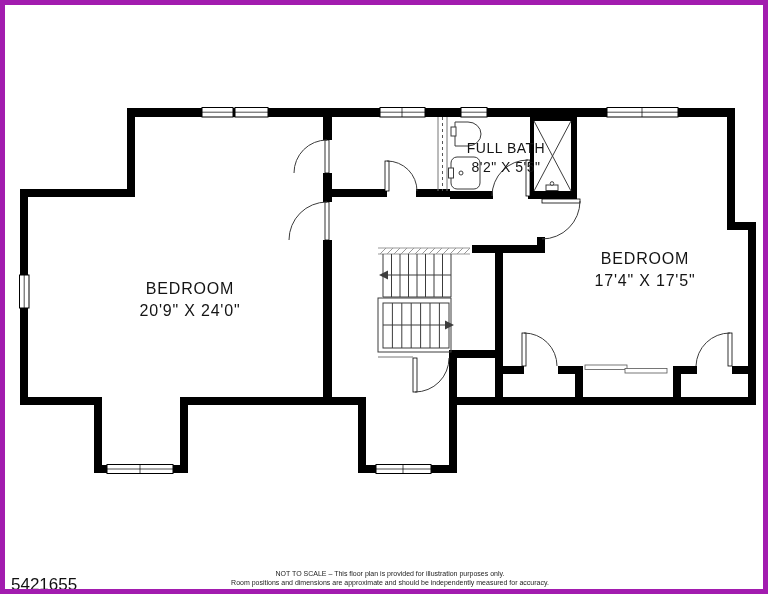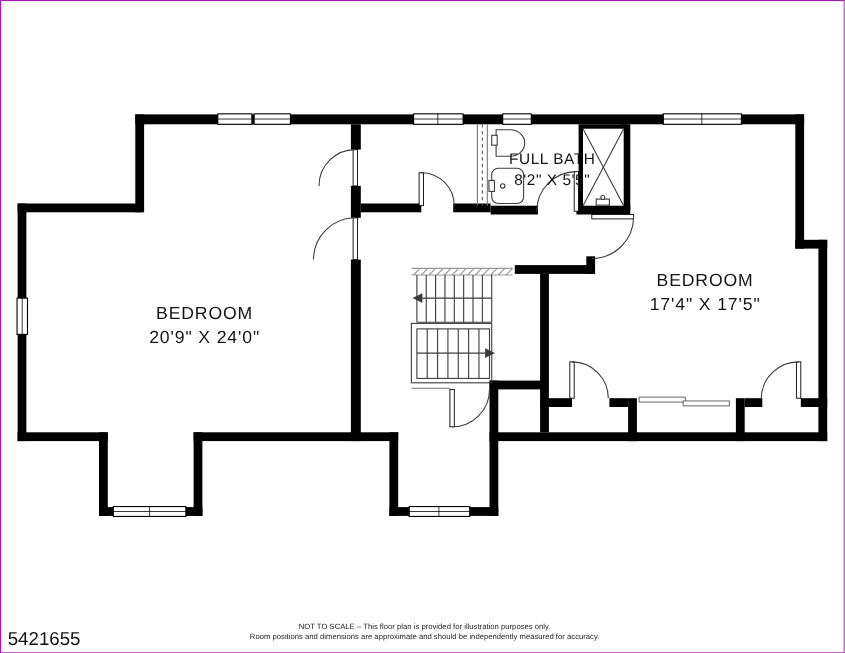--- a/index.html
+++ b/index.html
@@ -1,18 +1,18 @@
 <!DOCTYPE html>
 <html><head>
 <meta charset="utf-8">
 <style>
   html,body{margin:0;padding:0;background:#fff;}
   .page{
     position:relative;width:768px;height:594px;background:#ffffff;
-    border:1px solid #a21caf;box-sizing:border-box;overflow:hidden;
+    border:5px solid #a21caf;box-sizing:border-box;overflow:hidden;
     font-family:"Liberation Sans",sans-serif;
   }
   svg{display:block;}
   .room-label{font-family:"Liberation Sans",sans-serif;font-size:16px;fill:#141414;text-anchor:middle;letter-spacing:.8px;}
   .room-label.small{font-size:14px;letter-spacing:.5px;}
   .footer-num{font-family:"Liberation Sans",sans-serif;font-size:17px;fill:#111;}
   .disclaimer{font-family:"Liberation Sans",sans-serif;font-size:7px;fill:#222;text-anchor:middle;}
 </style>
 </head>
 <body>

